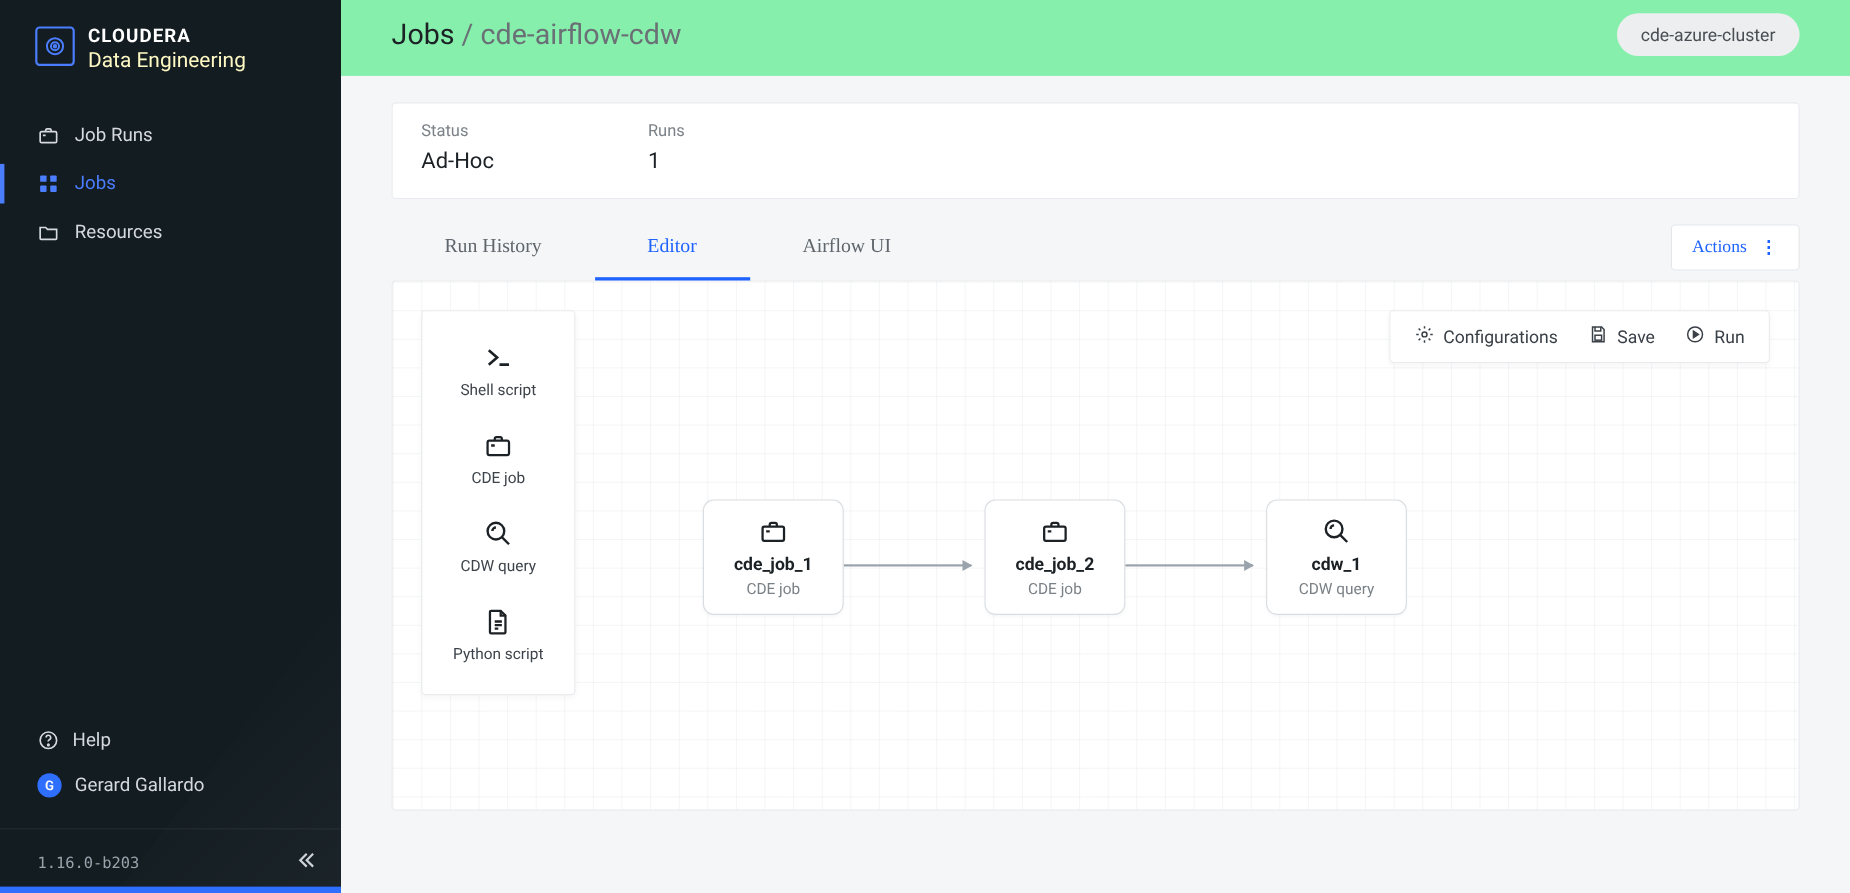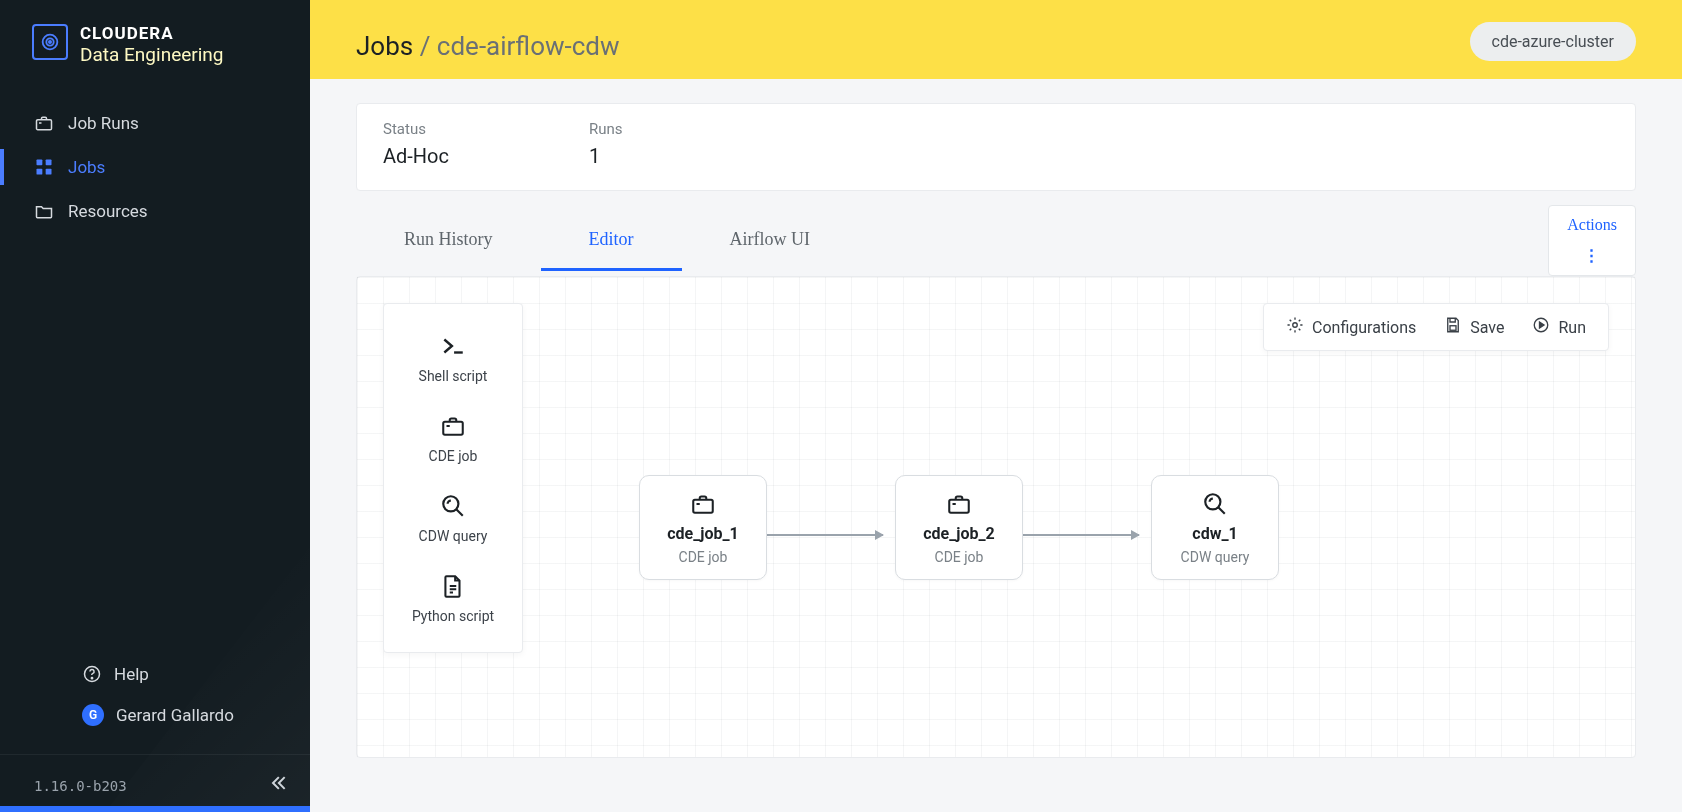--- a/index.html
+++ b/index.html
@@ -13,45 +13,45 @@
     .brand-logo svg { width:22px; height:22px; }
     .brand-text { line-height:1.15; }
     .brand-text .l1 { font-weight:700; font-size:17px; letter-spacing:1px; color:#fff; }
     .brand-text .l2 { font-size:19px; color:#fef9c3; }
     .nav { list-style:none; padding:14px 0 0; }
     .nav li { display:flex; align-items:center; gap:14px; padding:12px 16px 12px 34px; font-size:17px; color:#d6dadf; cursor:pointer; }
     .nav li.active { color:#4b7dff; position:relative; }
     .nav li.active::before { content:""; position:absolute; left:0; top:4px; bottom:4px; width:4px; background:#4b7dff; }
     .nav-icon { width:20px; height:20px; display:inline-flex; align-items:center; justify-content:center; }
     .nav-icon svg { width:20px; height:20px; }
-    .sidebar-bottom { margin-top:auto; padding:0 16px 18px 34px;margin-left:48px; }
+    .sidebar-bottom { margin-top:auto; padding:0 16px 18px 34px; }
     .sb-item { display:flex; align-items:center; gap:12px; font-size:17px; color:#d6dadf; padding:10px 0; }
     .avatar { width:22px; height:22px; border-radius:999px; background:#2f6fff; color:#fff; font-size:12px; display:flex; align-items:center; justify-content:center; font-weight:600; }
     .version-row { display:flex; align-items:center; justify-content:space-between; padding:18px 22px 14px 34px; color:#9aa3ac; font-family: "SFMono-Regular", Consolas, monospace; font-size:14px; border-top:1px solid rgba(255,255,255,0.06); }
     .collapse { font-size:22px; color:#cdd3d9; cursor:pointer; }
     .blue-bar { position:absolute; bottom:0; left:0; right:0; height:6px; background:#2f6fff; }
     .triangle { position:absolute; bottom:6px; right:0; width:200px; height:260px; background:linear-gradient(315deg, rgba(255,255,255,0.035) 0%, rgba(255,255,255,0) 60%); clip-path: polygon(100% 100%, 0 100%, 100% 0); pointer-events:none; }
 
     
     .main { flex:1; background:#f5f6f8; display:flex; flex-direction:column; }
-    .topbar { background:#fde047; padding:22px 46px 18px 46px; display:flex; align-items:flex-end; justify-content:space-between; }
+    .topbar { background:#86efac; padding:12px 46px 18px 46px; display:flex; align-items:center; justify-content:space-between; }
     .crumb { font-size:26px; color:#1c2125; }
     .crumb .faded { color:#6a7075; }
     .pill { background:#eceeef; color:#484e54; padding:10px 22px; border-radius:20px; font-size:16px; }
 
     .content { padding:24px 46px; }
     .summary { background:#fff; border:1px solid #e9ebee; border-radius:4px; display:flex; padding:16px 26px 22px; gap:140px; margin-bottom:14px; }
     .summary .label { font-size:15px; color:#7a8187; margin-bottom:6px; }
     .summary .value { font-size:20px; color:#1c2125; }
 
     .tabrow { display:flex; align-items:center;font-family:Liberation Serif, serif; }
     .tabs { display:flex; }
     .tab { padding:18px 48px; font-size:18px; color:#5f666c; cursor:pointer; border-bottom:3px solid transparent; }
     .tab.active { color:#1f63ff; border-bottom-color:#1f63ff; }
-    .actions-btn { margin-left:auto; background:#fff; border:1px solid #e4e7ea; border-radius:4px; padding:10px 18px; font-size:16px; color:#1f63ff; display:flex; align-items:center; gap:12px; cursor:pointer;flex-direction:column; }
+    .actions-btn { margin-left:auto; background:#fff; border:1px solid #e4e7ea; border-radius:4px; padding:10px 18px; font-size:16px; color:#1f63ff; display:flex; align-items:center; gap:12px; cursor:pointer; }
     .actions-btn .dots { color:#1f63ff; font-weight:700; letter-spacing:1px; }
 
     
     .canvas-wrap { margin-top:0; background:#fff; border:1px solid #e9ebee; border-radius:4px; padding:0; }
     .canvas { position:relative; height:480px; background-image:
         linear-gradient(to right, rgba(120,130,140,0.08) 1px, transparent 1px),
         linear-gradient(to bottom, rgba(120,130,140,0.08) 1px, transparent 1px);
       background-size:26px 26px; overflow:hidden;
     }
 

